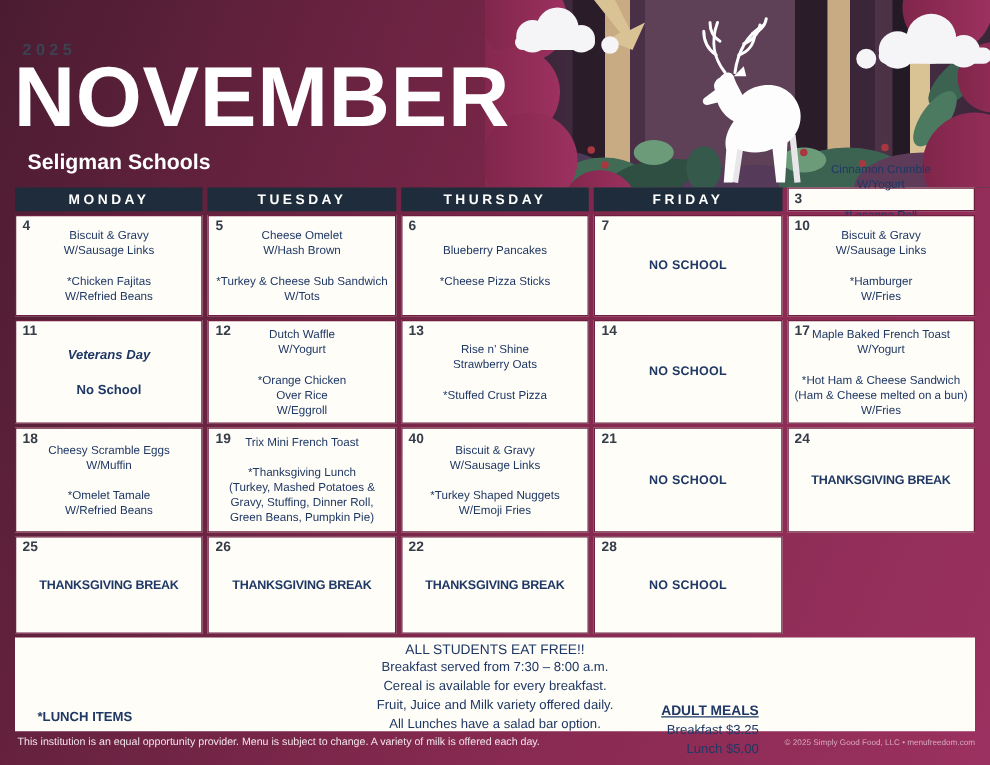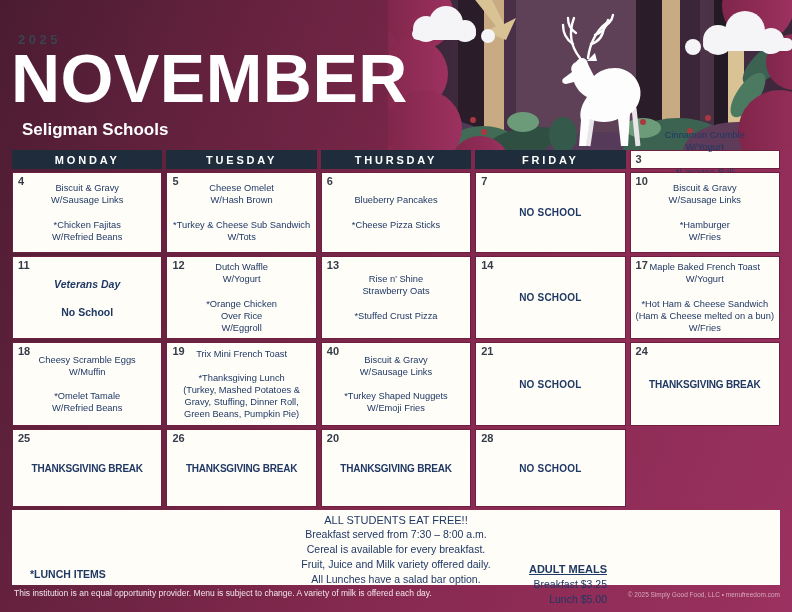--- a/index.html
+++ b/index.html
@@ -263,21 +263,21 @@
     </div>
     <div class="cell">
       <span class="date">25</span>
       <div class="menu break">THANKSGIVING BREAK</div>
     </div>
     <div class="cell">
       <span class="date">26</span>
       <div class="menu break">THANKSGIVING BREAK</div>
     </div>
     <div class="cell">
-      <span class="date">20</span>
+      <span class="date">22</span>
       <div class="menu break">THANKSGIVING BREAK</div>
     </div>
     <div class="cell">
       <span class="date">28</span>
       <div class="menu special">NO SCHOOL</div>
     </div>
   </div>
 
   <div class="infobox">
     <div class="info-center">

